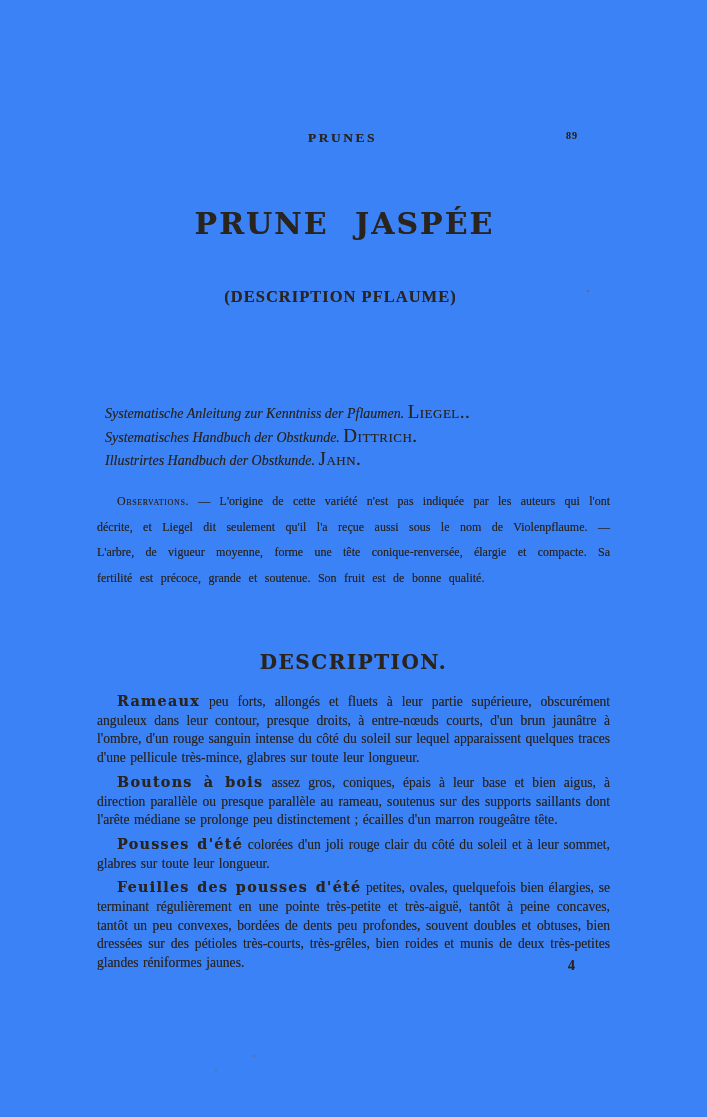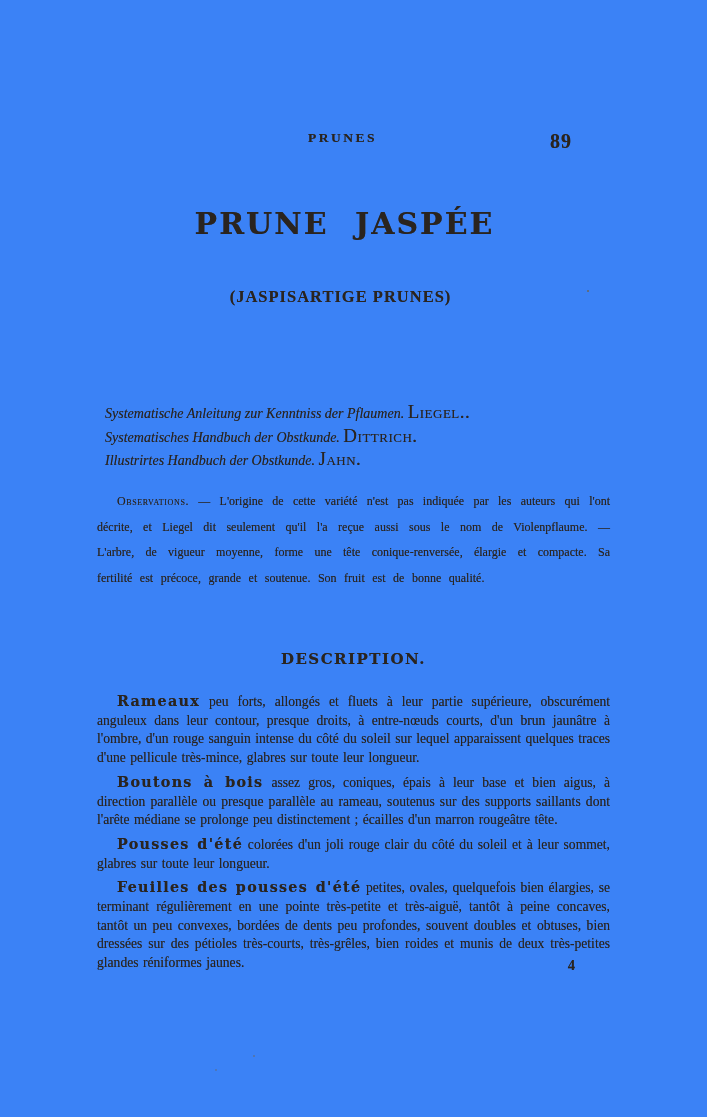--- a/index.html
+++ b/index.html
@@ -18,22 +18,22 @@
   .running-header {
     position: absolute;
     top: 130px; left: 97px;
     width: 513px; height: 20px;
   }
   .running-title {
     position: absolute; left: 211px; top: 0;
     font-size: 13.5px; letter-spacing: 2.5px; font-weight: bold;
   }
   .folio {
-    position: absolute; right: 38px; top: 0;
-    font-size: 20px; font-weight: bold; letter-spacing: 1px;
+    position: absolute; right: 32px; top: 0;
+    font-size: 10px; font-weight: bold; letter-spacing: 1px;
   }
 
   .main-title {
     position: absolute; top: 206px; left: 97px; width: 513px;
     margin: 0; text-align: center;
     font-family: "DejaVu Serif", serif;
     font-size: 30px; font-weight: bold;
     letter-spacing: 2px; word-spacing: 14px;
     transform: translateX(-9px);
   }
@@ -59,21 +59,21 @@
   .observations {
     position: absolute; top: 489px; left: 97px; width: 513px;
     margin: 0; font-size: 12px; line-height: 25.6px;
     text-align: justify; text-indent: 20px; word-spacing: 4.5px;
   }
   .small-caps { font-variant: small-caps; letter-spacing: 0.6px; }
 
   .description-heading {
     position: absolute; top: 650px; left: 97px; width: 513px;
     margin: 0; text-align: center;
-    font-size: 15px; font-weight: bold; letter-spacing: 1.5px;
+    font-size: 20px; font-weight: bold; letter-spacing: 1.5px;
     font-family: "DejaVu Serif", serif;
   }
 
   .description {
     position: absolute; top: 688px; left: 97px; width: 513px;
   }
   .desc-para {
     margin: 4px 0 5px 0;
     font-size: 13.6px; line-height: 18.7px;
     text-align: justify; text-indent: 20px; word-spacing: 1px;
@@ -98,21 +98,21 @@
 
 <div class="page">
 
   <header class="running-header">
     <span class="running-title">PRUNES</span>
     <span class="folio">89</span>
   </header>
 
   <h1 class="main-title">PRUNE JASPÉE</h1>
 
-  <div class="subtitle">(JASPISARTIGE PRUNES)</div>
+  <div class="subtitle">(DESCRIPTION PFLAUME)</div>
 
 
   <section class="references">
     <div class="ref">
       <span class="ref-title">Systematische Anleitung zur Kenntniss der Pflaumen.</span>
       <span class="ref-author">Liegel..</span>
     </div>
     <div class="ref">
       <span class="ref-title">Systematisches Handbuch der Obstkunde.</span>
       <span class="ref-author">Dittrich.</span>

